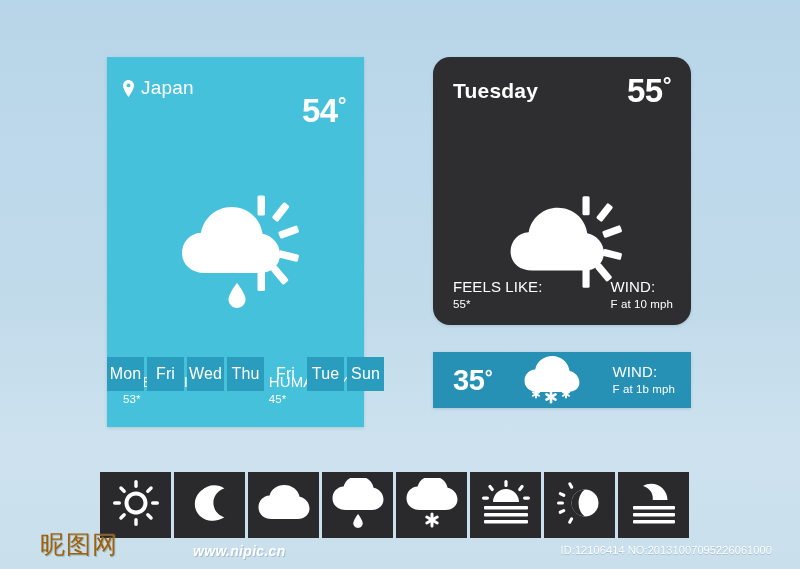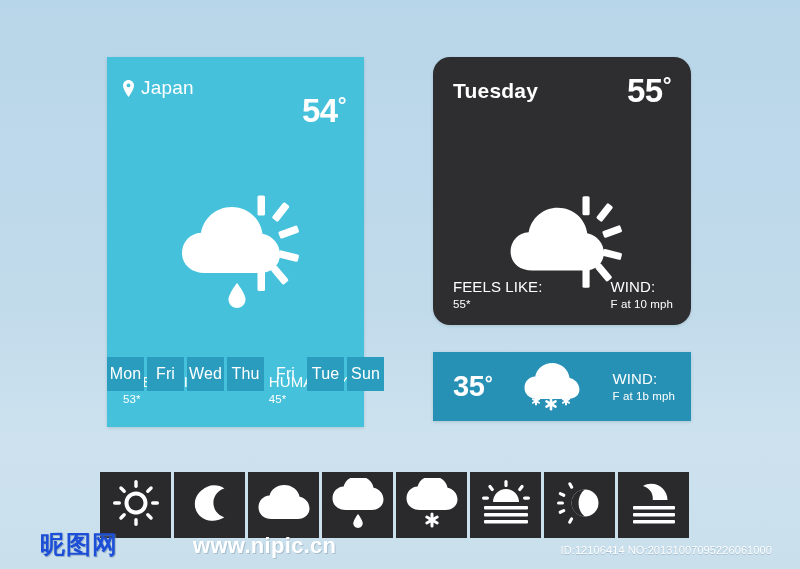--- a/index.html
+++ b/index.html
@@ -185,21 +185,21 @@
     display: flex;
     justify-content: space-between;
   }
 
   
   .card-teal {
     position: absolute;
     left: 433px;
     top: 352px;
     width: 258px;
-    height: 69px;
+    height: 56px;
     background: #2690b5;
     box-shadow: 0 1px 3px rgba(40,70,90,0.18);
     display: flex;
     align-items: center;
     padding: 0 16px 0 20px;
     box-sizing: border-box;
     justify-content: space-between;
   }
   .teal-temp {
     color: #ffffff;
@@ -240,31 +240,32 @@
     left: 0;
     right: 0;
     bottom: 0;
     height: 44px;
   }
   .wm-cn {
     position: absolute;
     left: 40px;
     bottom: 8px;
     font-size: 25px;
-    font-weight: 700;
-    color: #1d4ed8;
+    font-weight: 400;
+    color: #a16207;
     letter-spacing: 1px;
     text-shadow: 1px 1px 0 rgba(120,150,170,0.55);
     font-family: "DejaVu Sans", sans-serif;
   }
   .wm-url {
     position: absolute;
     left: 193px;
     bottom: 10px;
-    font-size: 22px;
+    font-size: 14px;
+    font-style: italic;
     font-weight: 700;
     color: #ffffff;
     letter-spacing: 0.3px;
     text-shadow: 1px 1px 0 rgba(120,150,170,0.45);
   }
   .wm-id {
     position: absolute;
     right: 28px;
     bottom: 13px;
     font-size: 11px;

